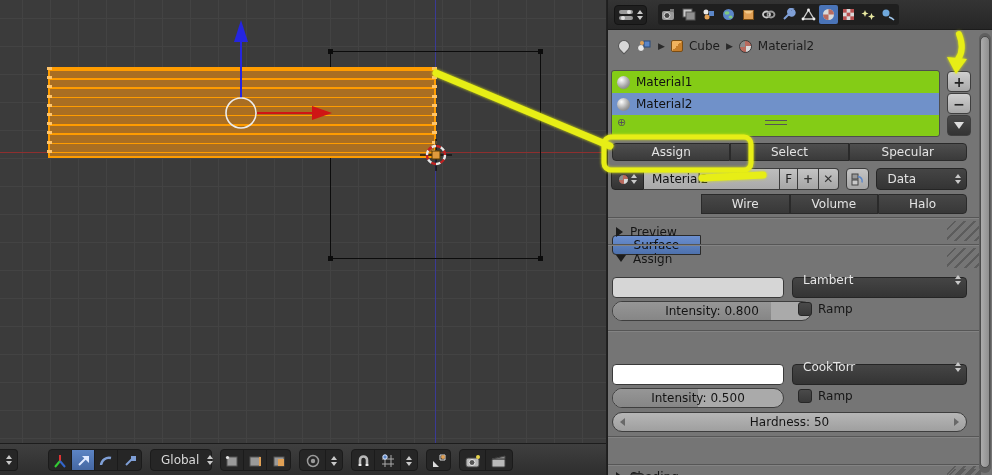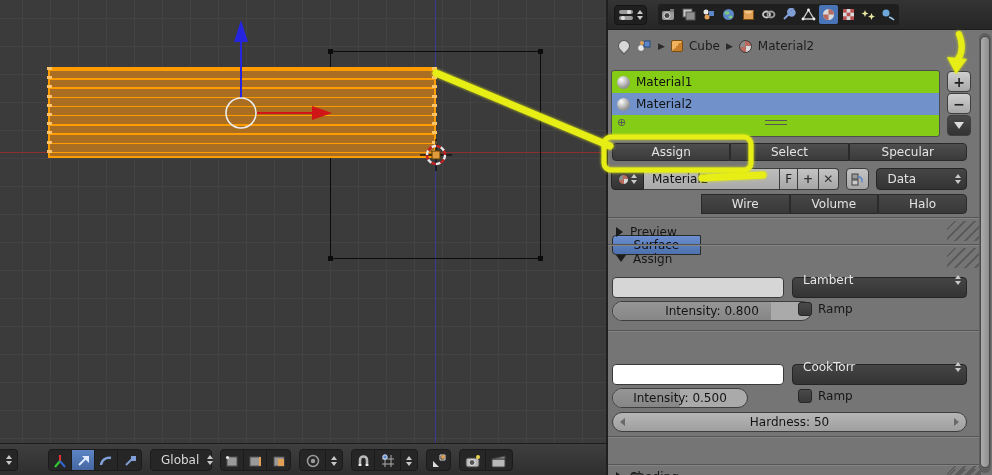--- a/index.html
+++ b/index.html
@@ -547,21 +547,21 @@
 
     <div class="sep" style="top:330px"></div>
     <div class="swatch" style="left:4px; top:364px; width:172px; background:#ffffff;"></div>
     <div class="dropdown" style="left:184px; top:364px; width:175px;">
       <span>CookTorr</span>
       <span class="updown">
           <i class="u"></i>
           <i class="d"></i>
         </span>
     </div>
-    <div class="slider" style="left:4px; top:388px; width:136px;">
+    <div class="slider" style="left:4px; top:388px; width:172px;">
       <div class="fill" style="width: 50%;"></div>
       <div class="lbl">Intensity: 0.500</div>
     </div>
     <div class="chk-row" style="left:190px; top:389px;">
       <span class="checkbox"></span>
       <span>Ramp</span>
     </div>
     <div class="numfield" style="left:4px; top:412px; width:355px;">
       <span class="arr l"></span>
       <span>Hardness: 50</span>

